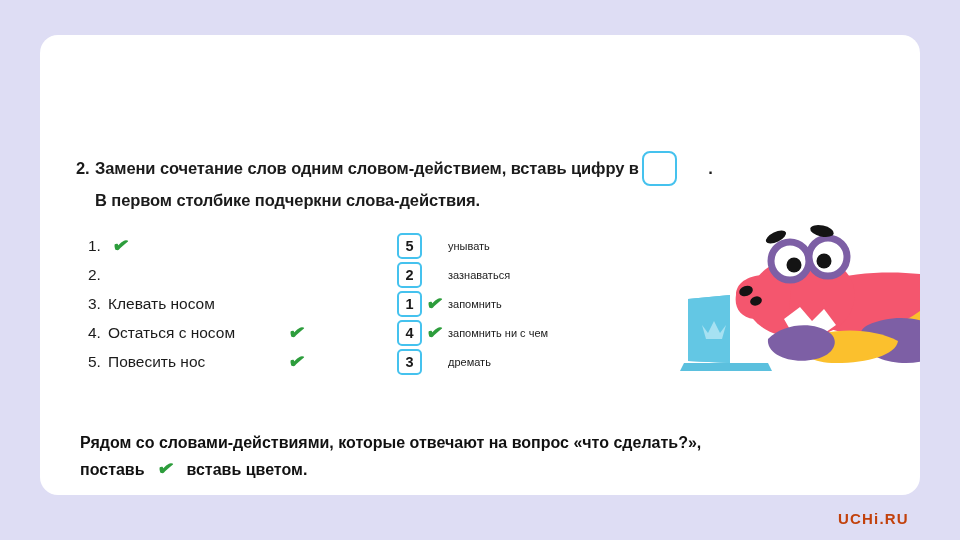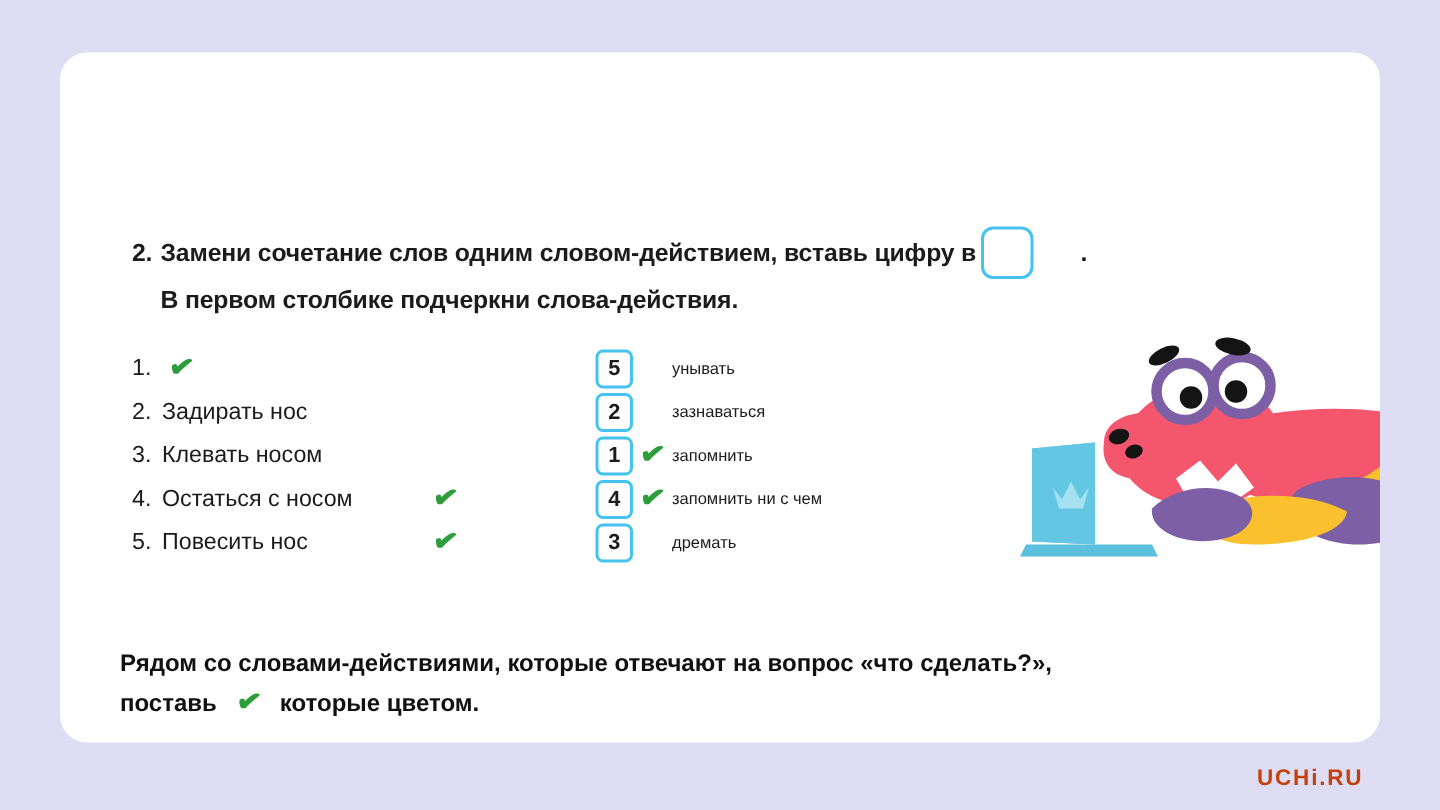--- a/index.html
+++ b/index.html
@@ -28,21 +28,21 @@
     width: 880px;
     height: 460px;
     background: #ffffff;
     border-radius: 18px;
     overflow: hidden;
   }
 
   
   #task-header {
     position: absolute;
-    left: 48px;
+    left: 36px;
     top: 116px;
     width: 760px;
     font-size: 16.5px;
     font-weight: bold;
     color: #1b1b1b;
     line-height: 28px;
     letter-spacing: -0.1px;
   }
   #task-header .hline {
     display: block;
@@ -203,21 +203,20 @@
 
       <div class="col-left">
         <div class="row">
           <span class="idx">1.</span>
           <span class="check-slot">
               <span class="check">✔</span>
             </span>
         </div>
         <div class="row">
           <span class="idx">2.</span>
-          <span class="phrase">Задирать нос</span>
           <span class="check-slot">
               <span class="check"></span>
             </span>
         </div>
         <div class="row">
           <span class="idx">3.</span>
           <span class="phrase">Клевать носом</span>
           <span class="check-slot">
               <span class="check"></span>
             </span>
@@ -273,21 +272,21 @@
               <span class="check"></span>
             </span>
           <span class="word">дремать</span>
         </div>
       </div>
 
     </div>
 
     <div id="bottom-text">
       <span class="bline">Рядом со словами-действиями, которые отвечают на вопрос «что сделать?»,</span>
-      <span class="bline"><span>поставь</span><span class="inline-check"><span class="check">✔</span></span><span>которые цветом.</span></span>
+      <span class="bline"><span>поставь</span><span class="inline-check"><span class="check">✔</span></span><span>вставь цветом.</span></span>
     </div>
 
     <div id="mascot">
       <svg width="290" height="160" viewBox="0 0 290 160" xmlns="http://www.w3.org/2000/svg">
 
         <g fill="#141414">
           <polygon points="158,50 176,58 160,72"></polygon>
           <polygon points="170,66 190,74 172,88"></polygon>
           <polygon points="180,82 200,88 182,100"></polygon>
           <polygon points="212,56 230,62 214,76"></polygon>

